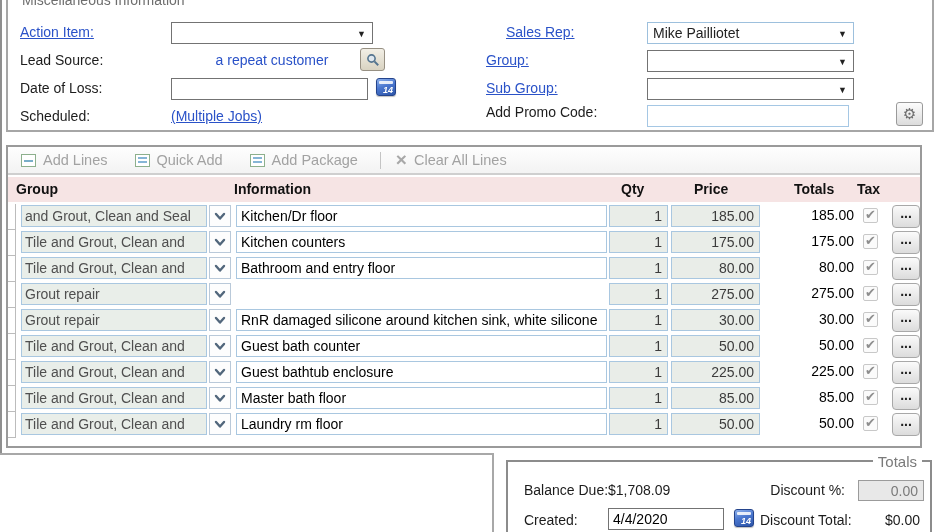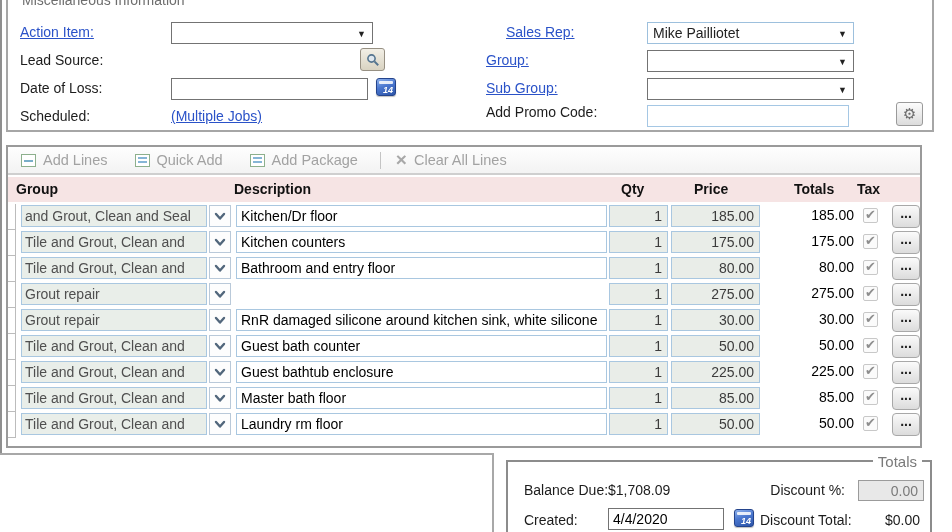--- a/index.html
+++ b/index.html
@@ -104,20 +104,21 @@
   <div id="misc">
     <span class="legend">Miscellaneous Information</span>
 
     <span class="mlabel lnk" style="left:12px; top:40px;">Action Item:</span>
     <div class="dd" style="left:163px; top:38px; width:202px;">
       <span></span>
       <span class="arrow">▼</span>
     </div>
 
     <span class="mlabel" style="left:12px; top:68px;">Lead Source:</span>
+    <span class="mlabel lnk plain" style="left:163px; top:68px; width:202px; text-align:center; text-decoration:none;">a repeat customer</span>
     <button class="sq-btn" style="left:352px; top:64px; width:25px; height:23px;">
       <svg class="mag-svg" width="14" height="14" viewBox="0 0 14 14">
         <circle cx="5.5" cy="5.5" r="3.6" fill="#dfe7ee" stroke="#54748f" stroke-width="1.6"></circle>
         <line x1="8.4" y1="8.4" x2="12.2" y2="12.2" stroke="#54748f" stroke-width="2"></line>
       </svg>
     </button>
 
     <span class="mlabel" style="left:12px; top:96px;">Date of Loss:</span>
     <input class="tinput" style="left: 163px; top: 94px; width: 197px;" value="">
     <div class="cal-icon" style="left:368px; top:94px;">
@@ -169,21 +170,21 @@
       </span>
       <span class="tb-sep"></span>
       <span class="tb-item">
         <span class="x-glyph">×</span>
         <span>Clear All Lines</span>
       </span>
     </div>
 
     <div id="lheader">
       <span style="left:8px;">Group</span>
-      <span style="left:226px;">Description</span>
+      <span style="left:226px;">Information</span>
       <span style="left:613px;">Qty</span>
       <span style="left:686px;">Price</span>
       <span style="left:786px;">Totals</span>
       <span style="left:849px;">Tax</span>
     </div>
 
     <div id="lrows">
     <div class="line-row" style="top: 0px;">
       <div class="row-strip"></div>
       <div class="item-field">and Grout, Clean and Seal</div>

